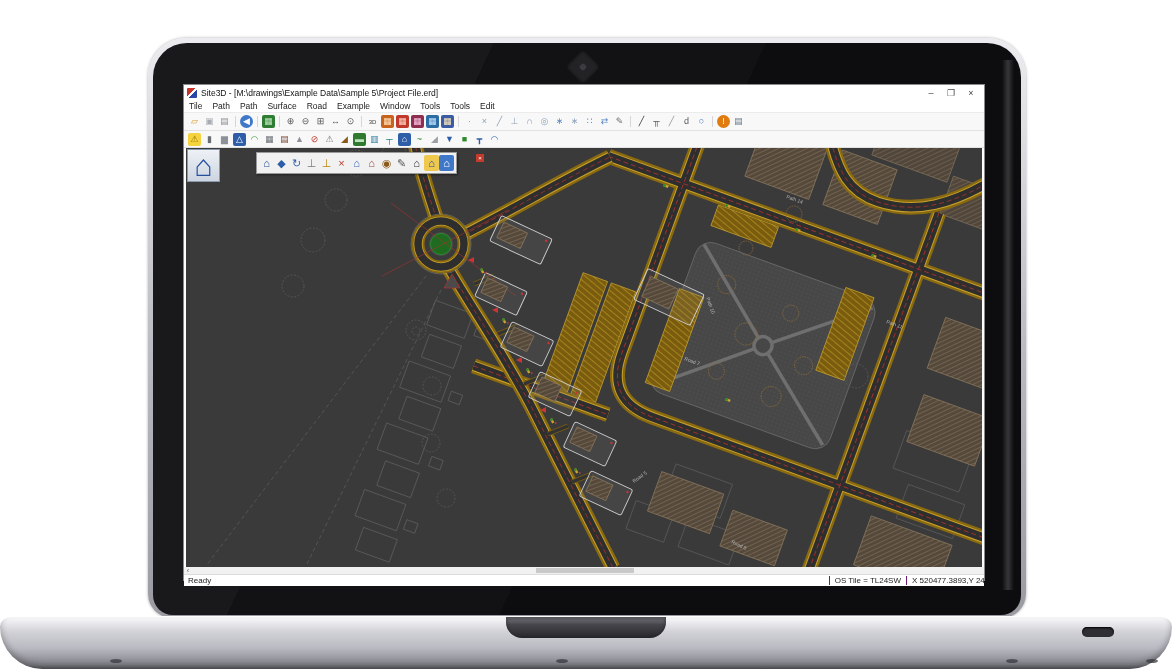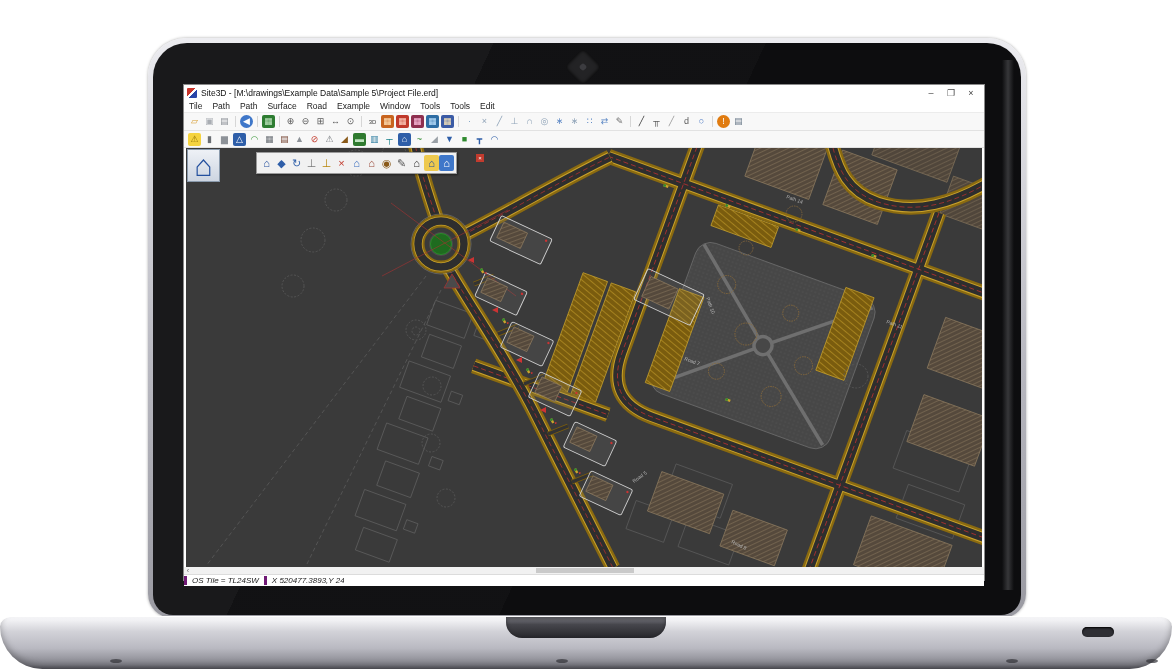--- a/index.html
+++ b/index.html
@@ -62,21 +62,21 @@
            background:#c23b2e;color:#fff;font-size:6px;line-height:8px;text-align:center;}
 
   .hscroll{position:relative;height:7px;background:#f1f1f1;margin:0;}
   .hs-arrow{position:absolute;left:0;top:0;width:8px;height:7px;font-size:7px;line-height:7px;
             text-align:center;color:#666;}
   .hs-thumb{position:absolute;left:352px;top:1px;width:98px;height:5px;background:#c9c9c9;}
 
   .status{height:11px;display:flex;align-items:center;background:#fff;border-top:1px solid #dcdcdc;
           font-size:8px;color:#222;}
   .st-ready{flex:1;padding-left:4px;}
-  .st-cell{border-left:3px solid #701a75;padding:0 5px;white-space:nowrap;font-style:italic;}
+  .st-cell{border-left:1px solid #701a75;padding:0 5px;white-space:nowrap;}
   .st-coords{width:72px;overflow:hidden;padding:0 0 0 5px;}
 
   
   .road-k{stroke:#8a6a10;stroke-width:15;fill:none;stroke-linejoin:round;}
   .road-y{stroke:#c9a22c;stroke-width:10.5;fill:none;stroke-linejoin:round;}
   .road-a{stroke:#2e2e2e;stroke-width:8.5;fill:none;stroke-linejoin:round;}
   .road-c{stroke:#b03030;stroke-width:.8;fill:none;stroke-dasharray:5 3;}
   .faint{stroke:#5a5a5a;stroke-width:.8;fill:none;}
   .tree{stroke:#5a5a5a;stroke-width:.8;fill:none;stroke-dasharray:2 1.5;}
   .ptree{stroke:#8a6a3a;stroke-width:.8;fill:none;stroke-dasharray:1.5 1;}
@@ -449,20 +449,21 @@
       </div>
     <span class="abs fbclose" style="left:287px;top:5px;">×</span>
   </div>
 
   <div class="hscroll">
     <span class="hs-arrow">‹</span>
     <span class="hs-thumb"></span>
   </div>
 
   <div class="status">
+    <span class="st-ready">Ready</span>
     <span class="st-cell">OS Tile = TL24SW</span>
     <span class="st-cell st-coords">X 520477.3893,Y 244677.3689,2</span>
   </div>
 </div>
 
 <div class="abs base"></div>
 <div class="abs notch"></div>
 <div class="abs port"></div>
 <div class="abs foot" style="left:110px;"></div>
 <div class="abs foot" style="left:556px;"></div>

